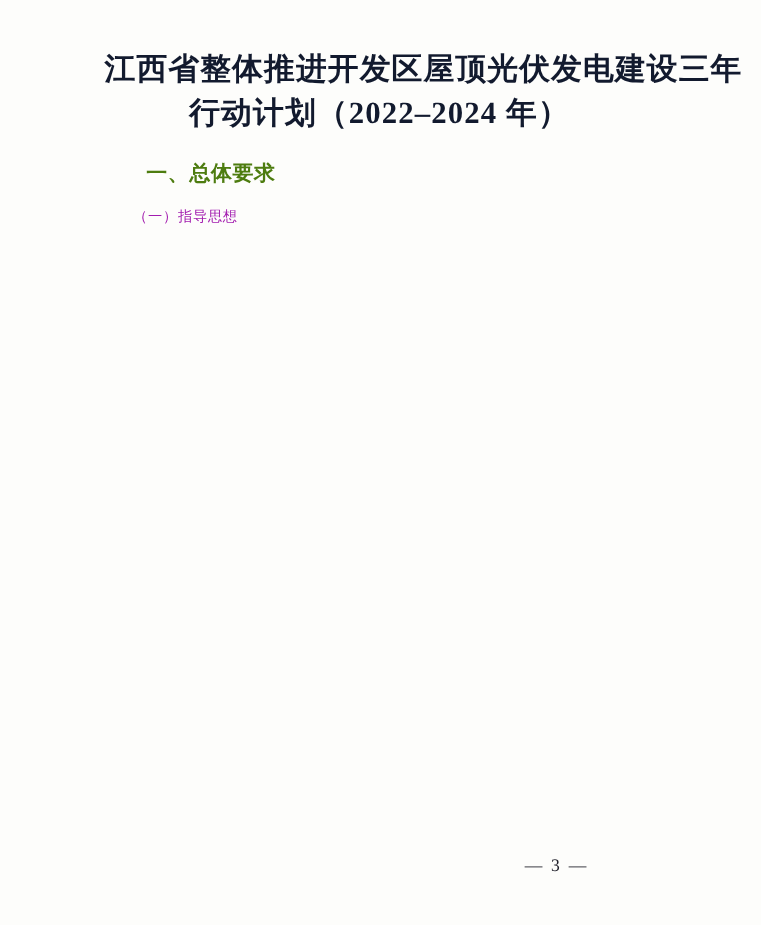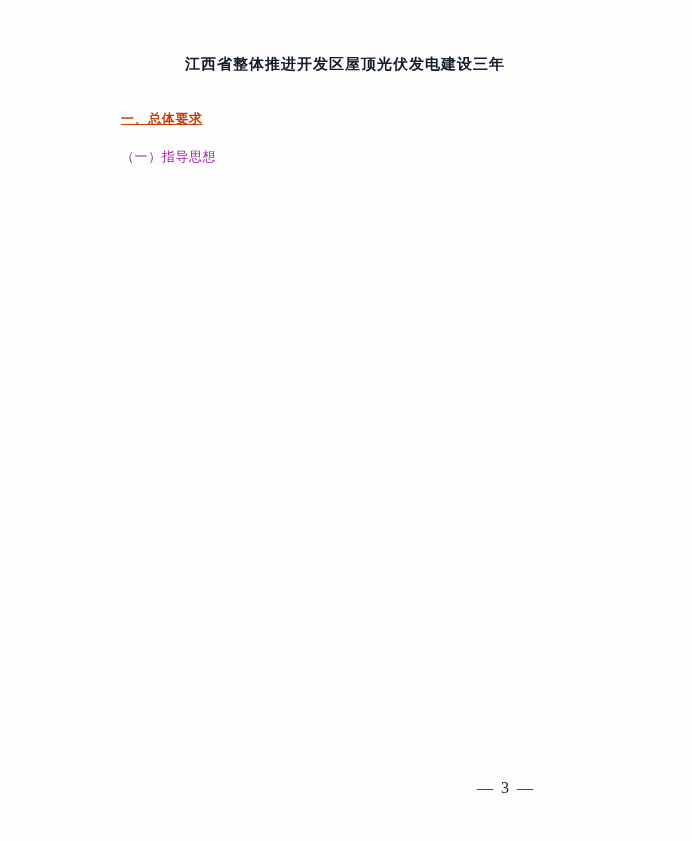--- a/index.html
+++ b/index.html
@@ -25,21 +25,21 @@
   .page-inner {
     position: absolute;
     left: 95px;
     top: 44px;
     width: 500px;
   }
   .doc-title {
     text-align: center;
     font-family: "Liberation Serif", "DejaVu Serif", serif;
     font-weight: bold;
-    font-size: 15px;
+    font-size: 28px;
     line-height: 40px;
     letter-spacing: 1px;
     color: #121a2e;
     margin: 0 0 12px 0;
   }
   .doc-title .line {
     display: block;
     white-space: nowrap;
   }
   .body-text {
@@ -52,25 +52,24 @@
     margin: 0;
   }
   p.para {
     margin: 0;
     text-indent: 2em;
   }
   p.heading1 {
     margin: 0;
     text-indent: 2em;
     font-weight: bold;
-    font-size: 13px;
+    font-size: 19px;
     line-height: 38px;
     letter-spacing: 0.6px;
-    color: #c2410c;
-    text-decoration: underline;
+    color: #4d7c0f;
   }
   p.heading2 {
     margin: 0;
     text-indent: 2em;
     font-size: 13px;
     line-height: 38px;
     letter-spacing: 0.6px;
     color: #a21caf;
   }
   .spacer-sm {
@@ -93,20 +92,21 @@
   }
 </style>
 </head>
 <body>
 
 <div class="page">
   <div class="page-inner">
 
     <h1 class="doc-title">
       <span class="line">江西省整体推进开发区屋顶光伏发电建设三年</span>
+      <span class="line">行动计划（2022–2024 年）</span>
     </h1>
 
     <div class="body-text">
       <div class="spacer-sm"></div>
       <p class="heading1">一、总体要求</p>
       <p class="heading2">（一）指导思想</p>
     </div>
 
   </div>
 

